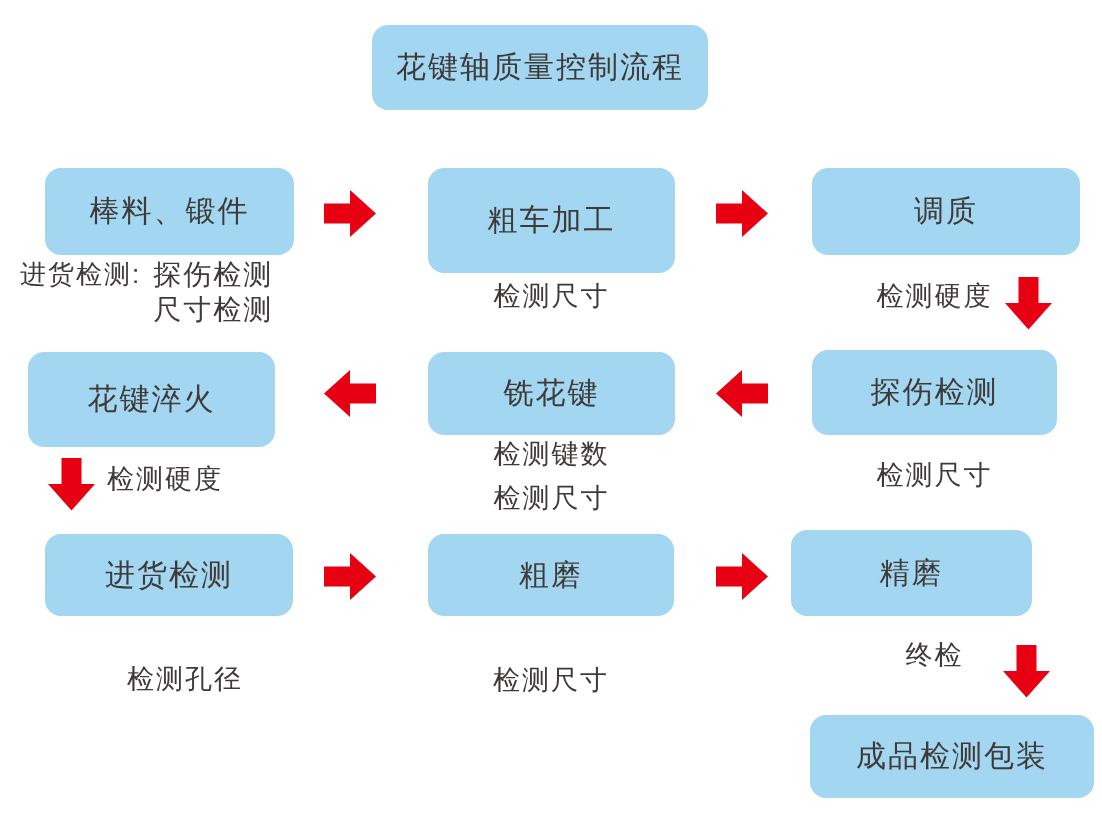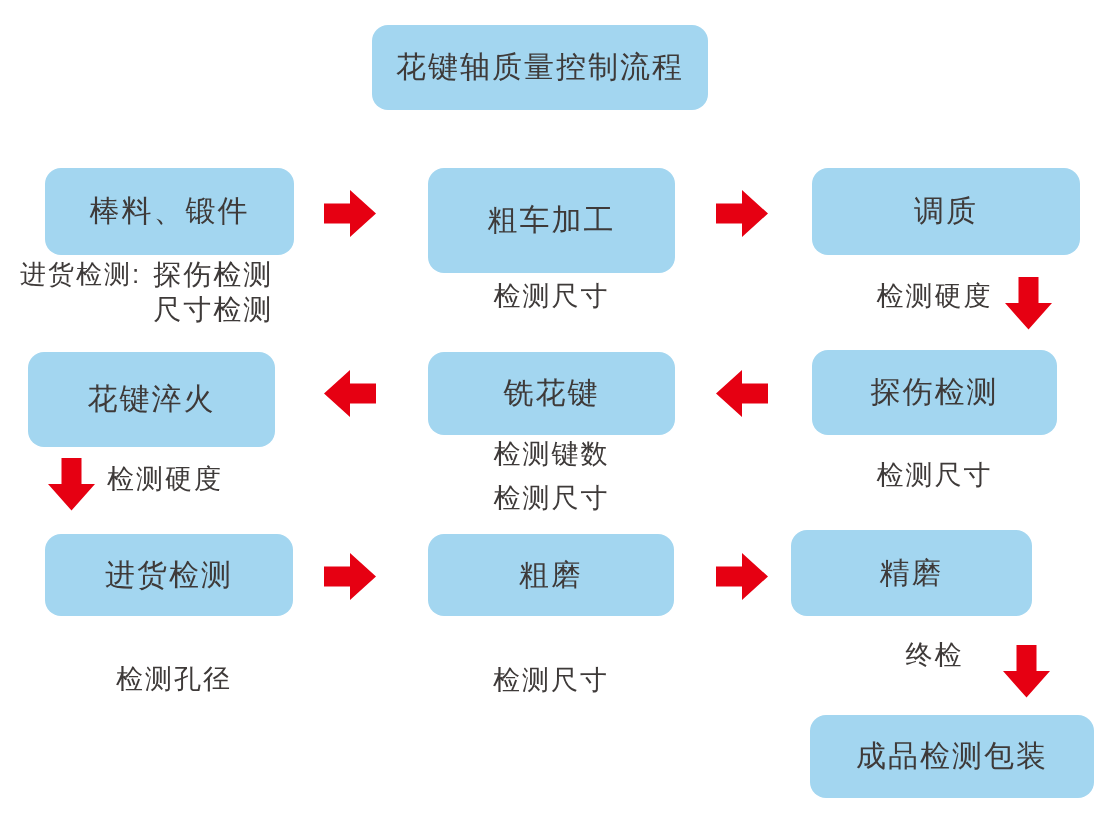--- a/index.html
+++ b/index.html
@@ -158,21 +158,21 @@
   </svg>
 
   <div class="node" style="left:428px; top:534px; width:246px; height:82px;">粗磨</div>
 
   <svg class="arrow" style="left:716px; top:553px;" width="52" height="47" viewBox="0 0 52 47">
     <polygon points="0,13.5 26,13.5 26,0 52,23.5 26,47 26,33.5 0,33.5" fill="currentColor"></polygon>
   </svg>
 
   <div class="node" style="left:791px; top:530px; width:241px; height:86px;">精磨</div>
 
-  <div class="caption" style="left:50px; top:664px; width:248px;">检测孔径</div>
+  <div class="caption" style="left:61px; top:664px; width:248px;">检测孔径</div>
 
   <div class="caption" style="left:428px; top:665px; width:246px;">检测尺寸</div>
 
   <div class="caption" style="left:812px; top:642px; width:245px;font-family:Liberation Mono, monospace;">终检</div>
 
   <svg class="arrow" style="left:1003px; top:645px;" width="47" height="53" viewBox="0 0 47 53">
     <polygon points="13.5,0 33.5,0 33.5,26 47,26 23.5,52.5 0,26 13.5,26" fill="currentColor"></polygon>
   </svg>
 
   <div class="node" style="left:810px; top:715px; width:284px; height:83px;">成品检测包装</div>

